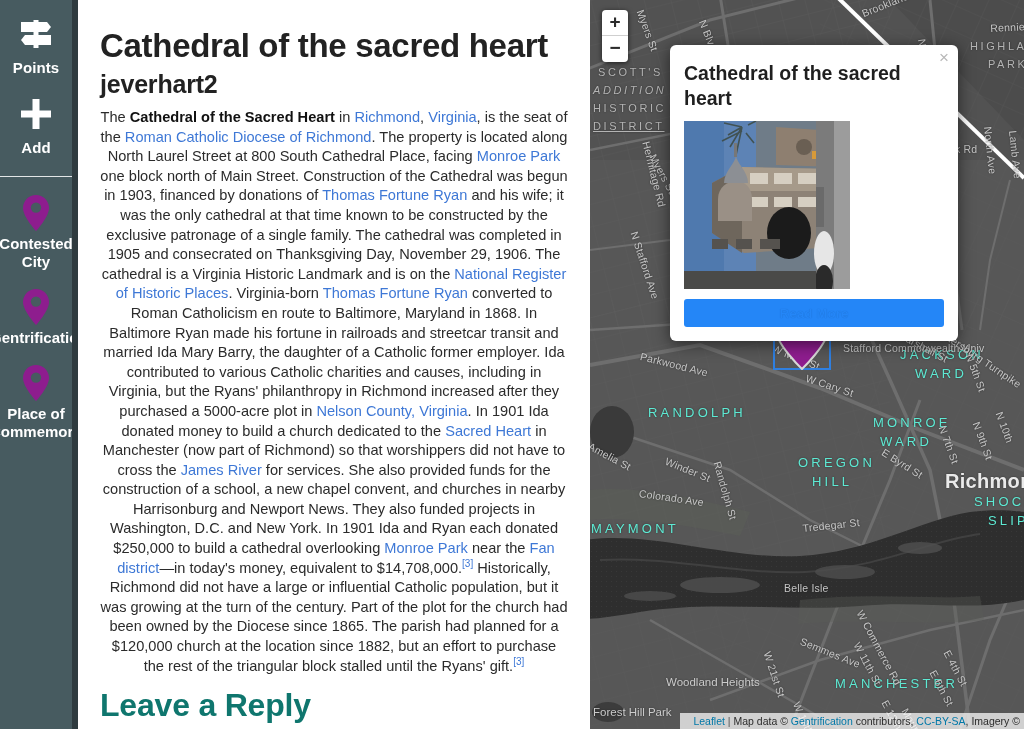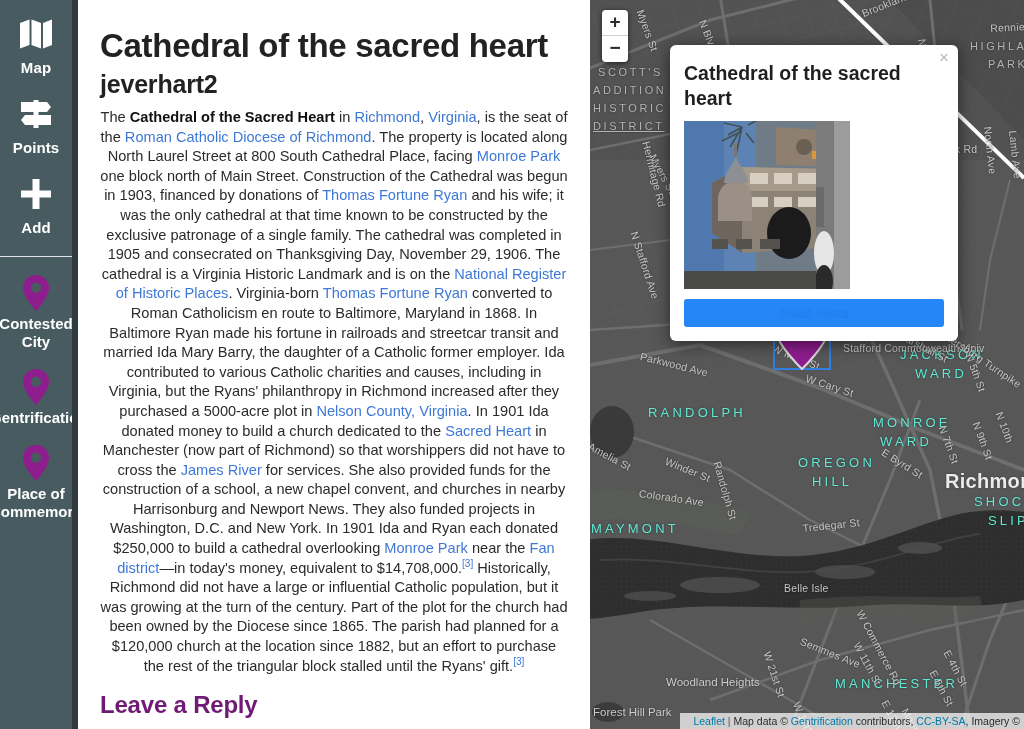--- a/index.html
+++ b/index.html
@@ -82,21 +82,21 @@
   }
   #article-body {
     font-size: 14.6px; line-height: 19.6px; color: #2b2b2b;
     text-align: center;
   }
   #article-body b { font-weight: bold; color:#111; }
   .wlink { color: #3e78d6; text-decoration: none; cursor: pointer; }
   sup.ref { font-size: 10px; vertical-align: super; line-height: 0; }
   sup.ref .wlink { color:#3e78d6; }
   #reply-heading {
-    font-size: 24px; line-height: 30px; font-weight: bold; color:#701a75;
+    font-size: 32px; line-height: 30px; font-weight: bold; color:#0f766e;
     margin: 14px 0 8px 0; letter-spacing: -.2px;
   }
   #reply-note { font-size: 14.6px; line-height: 19.6px; color:#2b2b2b; }
 
   
   #map {
     position: absolute; left: 590px; top: 0;
     width: 434px; height: 729px;
     background: #5a5a5a;
     overflow: hidden;
@@ -182,30 +182,20 @@
 </style>
 </head>
 <body>
 
 <div id="app">
 
   <div id="sidebar">
     <div class="nav-group">
 
 
-      <div class="nav-item">
-        <span class="glyph">
-          <svg width="34" height="32" viewBox="0 0 34 32" fill="#ffffff">
-            <path d="M1 5 L10.5 1.5 L10.5 27 L1 30.5 Z"></path>
-            <path d="M12.5 1.5 L22 5 L22 30.5 L12.5 27 Z"></path>
-            <path d="M24 5 L33 1.5 L33 27 L24 30.5 Z"></path>
-          </svg>
-        </span>
-        <span class="nav-label">Map</span>
-      </div>
 
       <div class="nav-item">
         <span class="glyph">
           <svg width="38" height="32" viewBox="0 0 38 32" fill="#ffffff">
             <rect x="16.5" y="2" width="5" height="28"></rect>
             <path d="M4 4 L30 4 L34 9 L30 14 L4 14 Z"></path>
             <path d="M34 17 L8 17 L4 22 L8 27 L34 27 Z"></path>
           </svg>
         </span>
         <span class="nav-label">Points</span>
@@ -331,21 +321,21 @@
 
       <ellipse cx="22" cy="432" rx="22" ry="26" fill="#3a3a3a"></ellipse>
       <ellipse cx="18" cy="712" rx="16" ry="10" fill="#3c3c3c"></ellipse>
 
       <path d="M0 490 C50 485 110 500 160 512 L150 536 C100 526 40 516 0 520 Z" fill="#5b5f58" opacity=".5"></path>
       <path d="M210 600 C280 592 340 600 390 596 L394 620 C340 626 270 618 208 624 Z" fill="#5b5f58" opacity=".35"></path>
     </svg>
 
     <div id="map-labels">
         <div class="mlabel nbhd-sm" style="left: 8px; top: 66px;">SCOTT'S</div>
-        <div class="mlabel nbhd-sm" style="left: 3px; top: 84px;">ADDITION</div>
+        <div class="mlabel nbhd-sm" style="left: 3px; top: 84px; font-style: italic;">ADDITION</div>
         <div class="mlabel nbhd-sm" style="left: 3px; top: 102px;">HISTORIC</div>
         <div class="mlabel nbhd-sm" style="left: 3px; top: 120px; text-decoration: underline;">DISTRICT</div>
         <div class="mlabel nbhd-sm" style="left: 380px; top: 40px;">HIGHLAND</div>
         <div class="mlabel nbhd-sm" style="left: 398px; top: 58px;">PARK</div>
         <div class="mlabel nbhd" style="left: 58px; top: 405px;">RANDOLPH</div>
         <div class="mlabel nbhd" style="left: 310px; top: 347px;">JACKSON</div>
         <div class="mlabel nbhd" style="left: 325px; top: 366px;">WARD</div>
         <div class="mlabel nbhd" style="left: 283px; top: 415px;">MONROE</div>
         <div class="mlabel nbhd" style="left: 290px; top: 434px;">WARD</div>
         <div class="mlabel nbhd" style="left: 208px; top: 455px;">OREGON</div>

